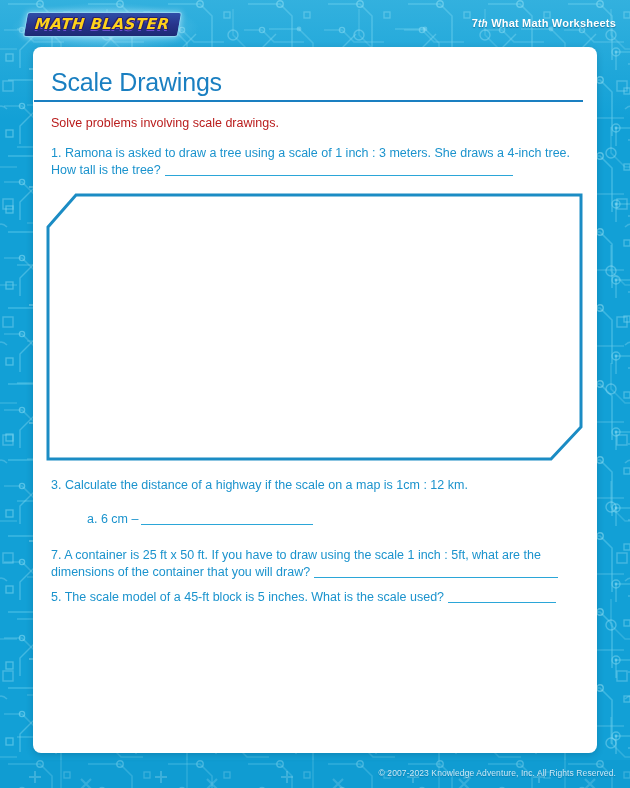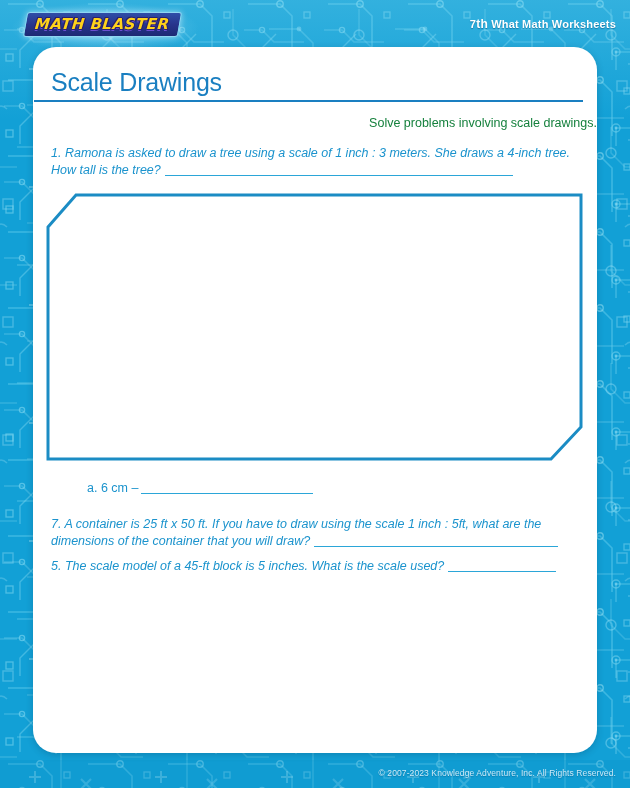--- a/index.html
+++ b/index.html
@@ -54,29 +54,29 @@
       1px 1px #2b2170, -1px -1px #2b2170, 0 2px 0 #6a4fd0;
     white-space:nowrap;
   }
   #header-tagline {
     position:absolute; right:14px; top:17px;
     font-size:11px; font-weight:bold; color:#ffffff;
     letter-spacing:.2px;
     text-shadow:0 1px 1px rgba(0,60,100,.45);
     white-space:nowrap;
   }
-  #header-tagline .ord { font-size:12px; }
+  #header-tagline .ord { font-size:10px;font-style:italic; }
 
   
   #worksheet-card {
     position:absolute;
     left:33px; top:47px;
     width:564px; height:706px;
     background:#ffffff;
-    border-radius:23px;
+    border-radius:8px;
     box-shadow:0 2px 7px rgba(0,40,70,.22);
     overflow:hidden;
   }
 
   #title-block { padding:20px 0 0 18px; }
   #page-title {
     font-size:25px;
     font-weight:normal;
     color:#1a7fc1;
     letter-spacing:-.2px;
@@ -84,32 +84,31 @@
   }
   #title-rule {
     margin:3px 14px 0 1px;
     height:2px;
     background:#1a7fc1;
   }
 
   #instruction {
     margin:13px 0 0 18px;
     font-size:12.5px;
-    color:#15803d;
+    color:#b91c1c;
     line-height:16px;
-    text-align:right;
   }
 
   .question {
     margin:14px 18px 0 18px;
     font-size:12.5px;
     color:#1b93cd;
     line-height:17px;
   }
-  .q-text { display:inline;font-style:italic; }
+  .q-text { display:inline; }
 
   .answer-rule {
     display:inline-block;
     vertical-align:-2px;
     height:1px;
     background:#2ba6d8;
     margin-left:4px;
   }
 
   
@@ -214,20 +213,23 @@
   </div>
 
 
   <div id="drawing-box">
     <svg viewBox="0 0 537 272" preserveAspectRatio="none" xmlns="http://www.w3.org/2000/svg">
       <title>Drawing area for question 2</title>
       <path d="M2 36 L30 4 L535 4 L535 236 L505 268 L2 268 Z" fill="#ffffff" stroke="#1b8cc4" stroke-width="3" stroke-linejoin="miter"></path>
     </svg>
   </div>
 
+  <div class="question">
+    <span class="q-text">3. Calculate the distance of a highway if the scale on a map is 1cm : 12 km.</span>
+  </div>
   <div class="sub-answer">
     <span>a. 6 cm –</span><span class="sub-rule" style="width:172px"></span>
   </div>
 
   <div class="question" style="margin-top:20px">
     <span class="q-text">7. A container is 25 ft x 50 ft. If you have to draw using the scale 1 inch : 5ft, what are the dimensions of the container that you will draw?</span><span class="answer-rule" style="width:244px"></span>
   </div>
 
   <div class="question" style="margin-top:8px">
     <span class="q-text">5. The scale model of a 45-ft block is 5 inches. What is the scale used?</span><span class="answer-rule" style="width:108px"></span>

